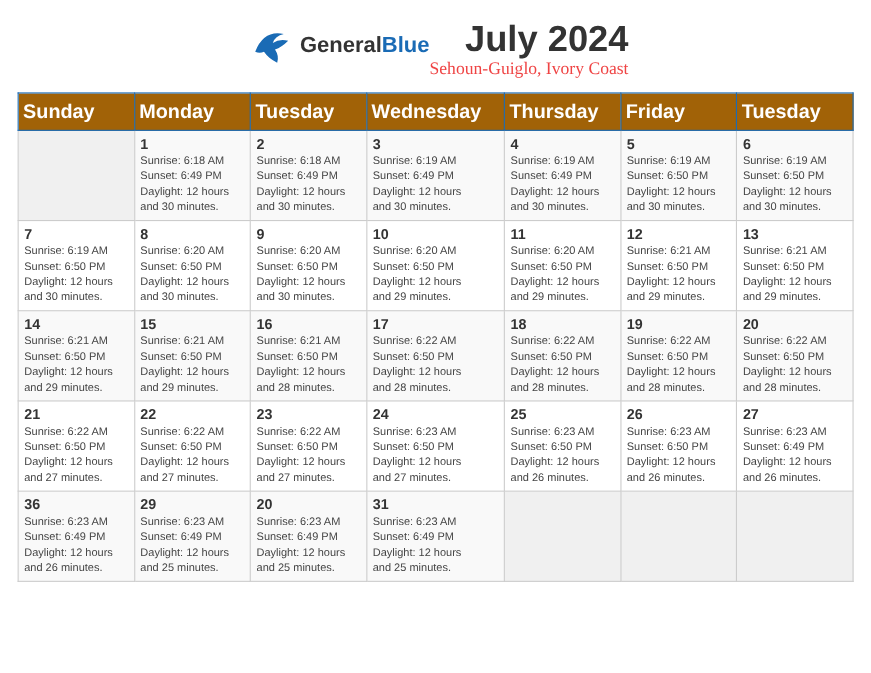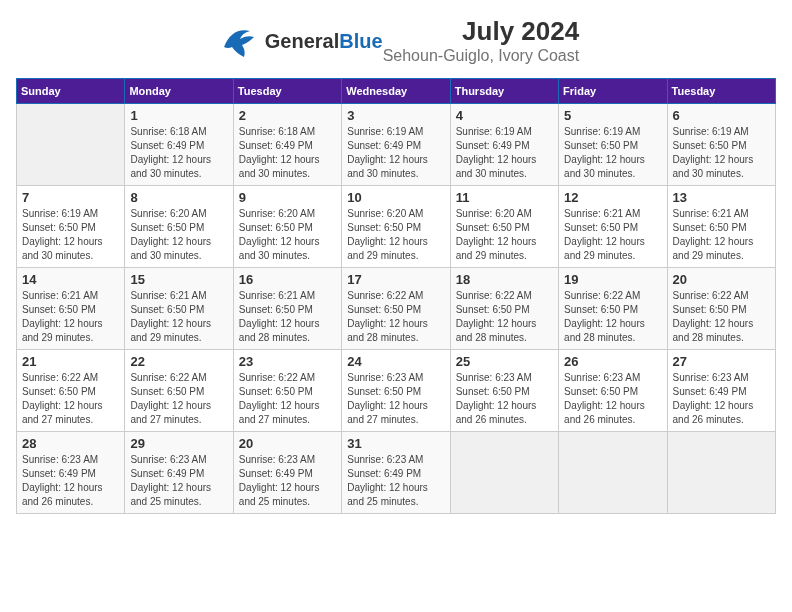--- a/index.html
+++ b/index.html
@@ -23,39 +23,40 @@
     }
     .logo-row {
       display: flex;
       align-items: center;
       gap: 2px;
     }
     .title-section {
       text-align: right;
     }
     .main-title {
-      font-size: 26px;
+      font-size: 33px;
       font-weight: bold;
       color: #333;
     }
     .subtitle {
       font-size: 16px;
-      color: #737373;
+      color: #ef4444;
+      font-family: Liberation Serif, serif;
     }
     table {
       width: 100%;
       border-collapse: collapse;
       font-size: 11px;
     }
     thead tr th {
-      background: #4c1d95;
+      background: #a16207;
       color: #fff;
       padding: 6px 4px;
       text-align: left;
-      font-size: 11px;
+      font-size: 18px;
       font-weight: bold;
       border: 1px solid #1a6bb5;
     }
     tbody tr td {
       border: 1px solid #ccc;
       padding: 4px 5px;
       vertical-align: top;
       background: #fff;
       min-height: 70px;
     }
@@ -309,21 +310,21 @@
         <td>
           <span class="day-number">27</span>
           <div class="day-info" style="white-space: pre-line;">Sunrise: 6:23 AM
 Sunset: 6:49 PM
 Daylight: 12 hours
 and 26 minutes.</div>
         </td>
       </tr>
       <tr>
         <td>
-          <span class="day-number">28</span>
+          <span class="day-number">36</span>
           <div class="day-info" style="white-space: pre-line;">Sunrise: 6:23 AM
 Sunset: 6:49 PM
 Daylight: 12 hours
 and 26 minutes.</div>
         </td>
         <td>
           <span class="day-number">29</span>
           <div class="day-info" style="white-space: pre-line;">Sunrise: 6:23 AM
 Sunset: 6:49 PM
 Daylight: 12 hours

